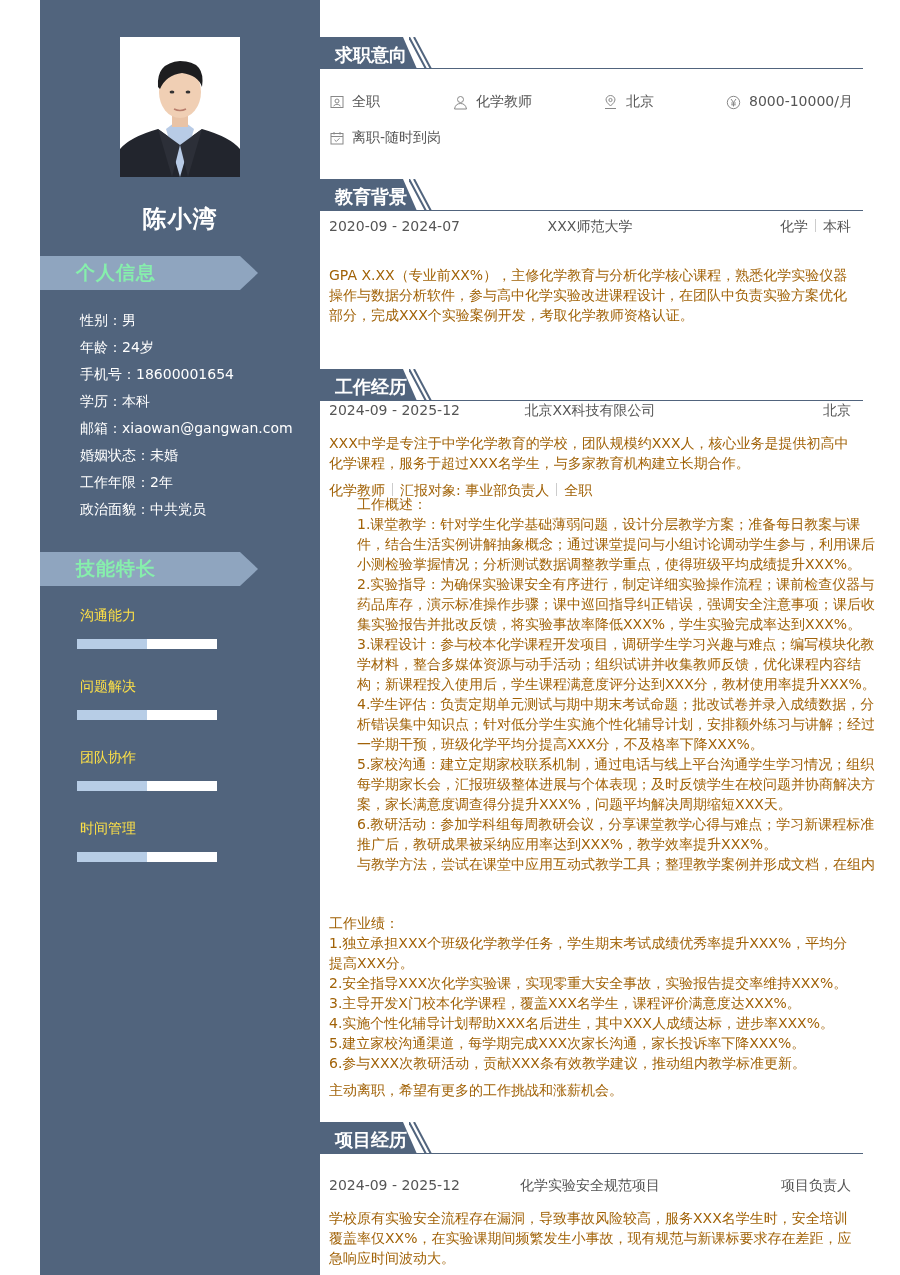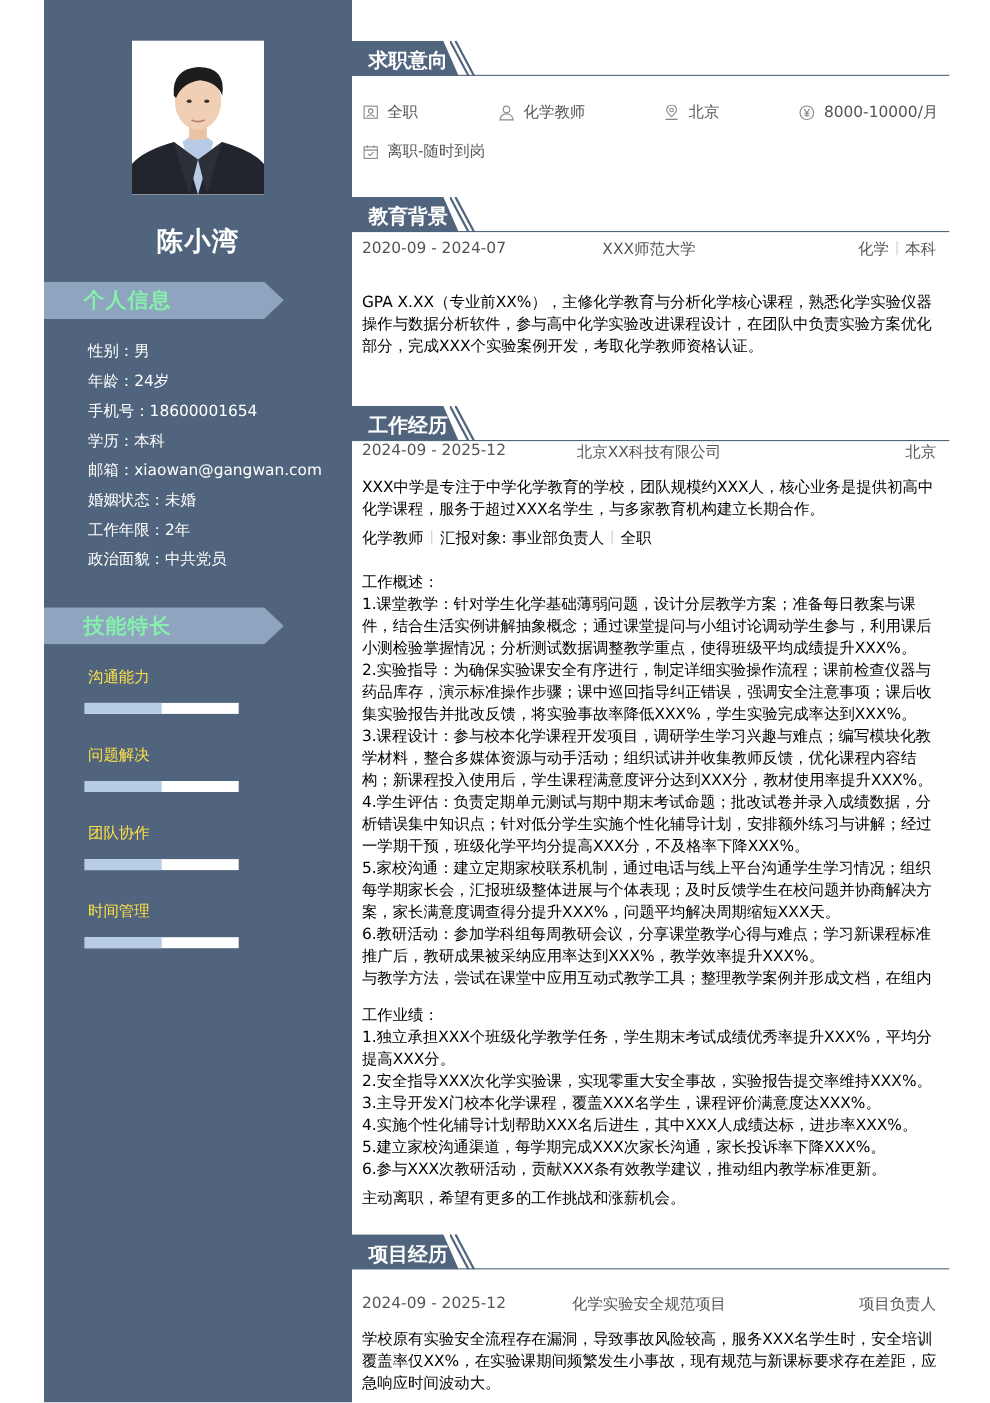--- a/index.html
+++ b/index.html
@@ -31,21 +31,21 @@
 
   .intent-row { position: absolute; font-size: 14px; color: #555; display: flex; align-items: center; white-space: nowrap; }
   .intent-row svg { margin-right: 8px; }
 
   .row3 { position: absolute; left: 12px; width: 522px; font-size: 14px; color: #555; height: 20px; }
   .row3 .l { position: absolute; left: 0; }
   .row3 .c { position: absolute; left: 0; right: 0; text-align: center; }
   .row3 .r { position: absolute; right: 0; }
   .sep { display: inline-block; width: 1px; height: 13px; background: #ccc; margin: 0 7px; vertical-align: -1px; }
 
-  .para { position: absolute; left: 12px; width: 524px; font-size: 14px; color: #000000; line-height: 20px; }
+  .para { position: absolute; left: 12px; width: 524px; font-size: 14px; color: #a16207; line-height: 20px; }
   .para div { white-space: nowrap; }
 </style>
 </head>
 <body>
 
 <div class="sidebar">
   <div class="photo">
     <svg width="120" height="140" viewBox="0 0 120 140">
       <rect width="120" height="140" fill="#ffffff"></rect>
       <path d="M0 140 L0 112 Q10 100 38 92 L60 108 L82 92 Q110 100 120 112 L120 140 Z" fill="#22252d"></path>
@@ -197,21 +197,21 @@
     <span class="r">北京</span>
   </div>
   <div class="para" style="top:433px;">
     <div>XXX中学是专注于中学化学教育的学校，团队规模约XXX人，核心业务是提供初高中</div>
     <div>化学课程，服务于超过XXX名学生，与多家教育机构建立长期合作。</div>
   </div>
   <div class="para" style="top:480px;">
     <div><span>化学教师</span><span class="sep"></span><span>汇报对象: 事业部负责人</span><span class="sep"></span><span>全职</span></div>
   </div>
 
-  <div class="para" style="top:520px;">
+  <div class="para" style="top:494px;margin-left:28px;">
     <div>工作概述：</div>
     <div>1.课堂教学：针对学生化学基础薄弱问题，设计分层教学方案；准备每日教案与课</div>
     <div>件，结合生活实例讲解抽象概念；通过课堂提问与小组讨论调动学生参与，利用课后</div>
     <div>小测检验掌握情况；分析测试数据调整教学重点，使得班级平均成绩提升XXX%。</div>
     <div>2.实验指导：为确保实验课安全有序进行，制定详细实验操作流程；课前检查仪器与</div>
     <div>药品库存，演示标准操作步骤；课中巡回指导纠正错误，强调安全注意事项；课后收</div>
     <div>集实验报告并批改反馈，将实验事故率降低XXX%，学生实验完成率达到XXX%。</div>
     <div>3.课程设计：参与校本化学课程开发项目，调研学生学习兴趣与难点；编写模块化教</div>
     <div>学材料，整合多媒体资源与动手活动；组织试讲并收集教师反馈，优化课程内容结</div>
     <div>构；新课程投入使用后，学生课程满意度评分达到XXX分，教材使用率提升XXX%。</div>

